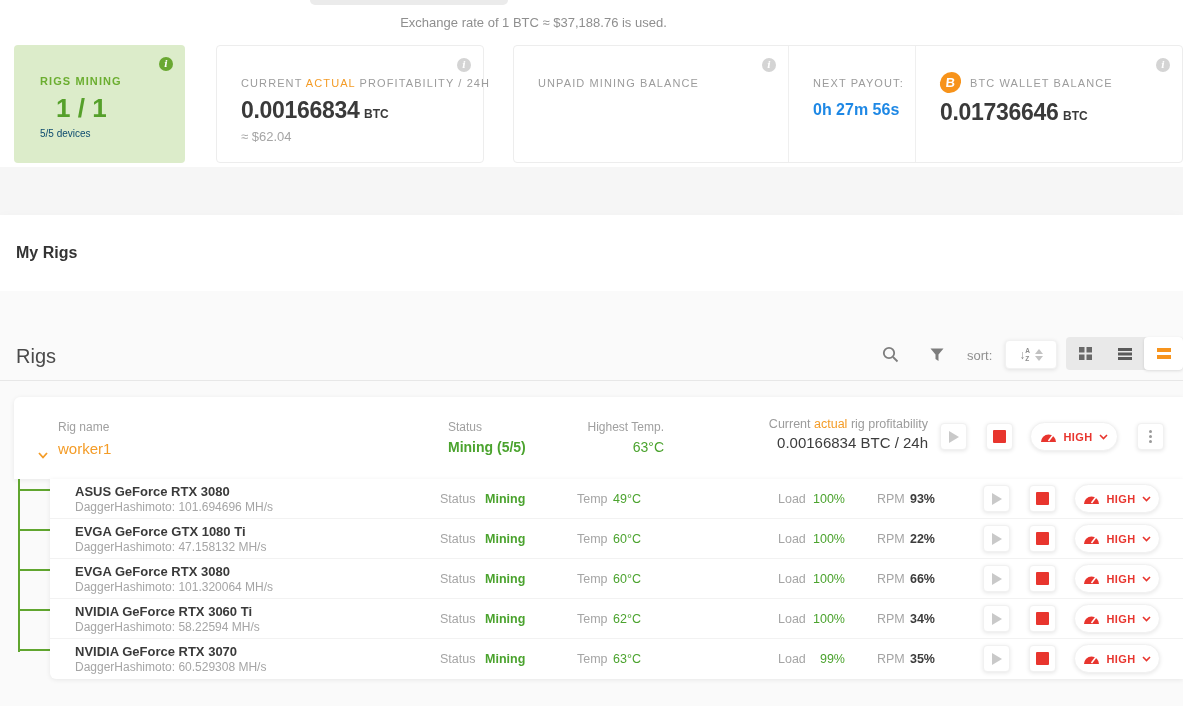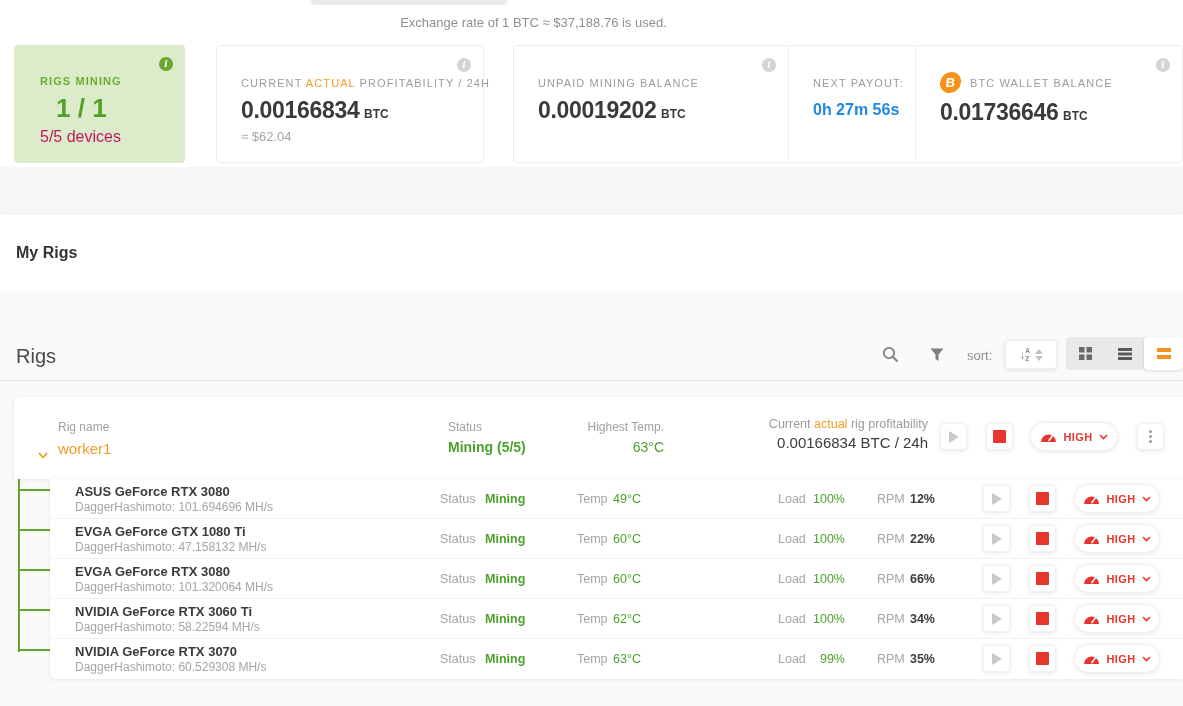--- a/index.html
+++ b/index.html
@@ -24,21 +24,21 @@
 .stat-value{margin-top:8px;white-space:nowrap}
 .stat-num{font-size:23px;font-weight:bold;color:#3a3a3a;letter-spacing:-.3px}
 .stat-unit{font-size:12px;font-weight:bold;color:#3a3a3a}
 .stat-fiat{margin-top:5px;font-size:13px;color:#a5a5a5}
 .accent{color:#f49c27}
 .info{position:absolute;top:12px;right:12px;width:14px;height:14px;border-radius:50%;background:#d4d4d4;color:#fff;
   font-family:"DejaVu Serif",serif;font-style:italic;font-weight:bold;font-size:9px;display:flex;align-items:center;justify-content:center}
 .info-green{background:#6aa832}
 .gc-label{padding:30px 0 0 26px;font-size:11px;font-weight:bold;letter-spacing:1.1px;color:#6cae31}
 .gc-value{padding:6px 0 0 42px;font-size:26px;font-weight:bold;color:#55a02a}
-.gc-sub{padding:4px 0 0 26px;font-size:16px;color:#be185d}
+.gc-sub{padding:4px 0 0 26px;font-size:10px;color:#0c4a6e}
 .payout-value{margin-top:12px;font-size:16px;font-weight:bold;color:#1e88e5}
 .wallet-head{display:flex;align-items:center;gap:9px;margin-top:-5px}
 .btc-circle{width:21px;height:21px;border-radius:50%;background:#f7931a;color:#fff;font-size:13px;font-weight:bold;
   display:flex;align-items:center;justify-content:center;transform:skewX(-6deg)}
 
 
 .myrigs{position:absolute;top:215px;left:0;width:1183px;height:76px;background:#fff;box-shadow:0 6px 14px rgba(0,0,0,.06)}
 .myrigs-title{position:absolute;left:16px;top:29px;font-size:16px;font-weight:bold;color:#333}
 .profit-block{position:absolute;text-align:right}
 .profit-lbl{font-size:13px;color:#9c9c9c}
@@ -126,24 +126,20 @@
     <span class="stat-num">0.00166834</span>
     <span class="stat-unit">BTC</span>
   </div>
   <div class="stat-fiat">≈ $62.04</div>
 </div>
 
 <div class="card card-group">
   <div class="seg seg1">
     <span class="info">i</span>
     <div class="stat-label">UNPAID MINING BALANCE</div>
-    <div class="stat-value">
-      <span class="stat-num">0.00019202</span>
-      <span class="stat-unit">BTC</span>
-    </div>
   </div>
   <div class="seg seg2">
     <div class="stat-label">NEXT PAYOUT:</div>
     <div class="payout-value">0h 27m 56s</div>
   </div>
   <div class="seg seg3">
     <span class="info">i</span>
     <div class="wallet-head">
       <span class="btc-circle">B</span>
       <span class="stat-label">BTC WALLET BALANCE</span>
@@ -308,21 +304,21 @@
   <div class="dev-row">
     <div class="dev-name">ASUS GeForce RTX 3080</div>
     <div class="dev-algo">DaggerHashimoto: 101.694696 MH/s</div>
     <span class="d-lbl" style="left:390px">Status</span>
     <span class="d-val green bold" style="left:435px">Mining</span>
     <span class="d-lbl" style="left:527px">Temp</span>
     <span class="d-val green" style="left:563px">49°C</span>
     <span class="d-lbl" style="left:728px">Load</span>
     <span class="d-val green d-right" style="left:745px;width:50px">100%</span>
     <span class="d-lbl" style="left:827px">RPM</span>
-    <span class="d-val bold d-right" style="left:845px;width:40px">12%</span>
+    <span class="d-val bold d-right" style="left:845px;width:40px">93%</span>
     <div class="btn btn-sm" style="left:933px">
         <svg class="play-svg" width="11" height="12">
           <polygon points="1,0 11,6 1,12"></polygon>
         </svg>
       </div>
     <div class="btn btn-sm" style="left:979px">
         <span class="stop-sq"></span>
       </div>
     <div class="btn pill">
       <svg width="17" height="12" viewBox="0 0 17 12">

